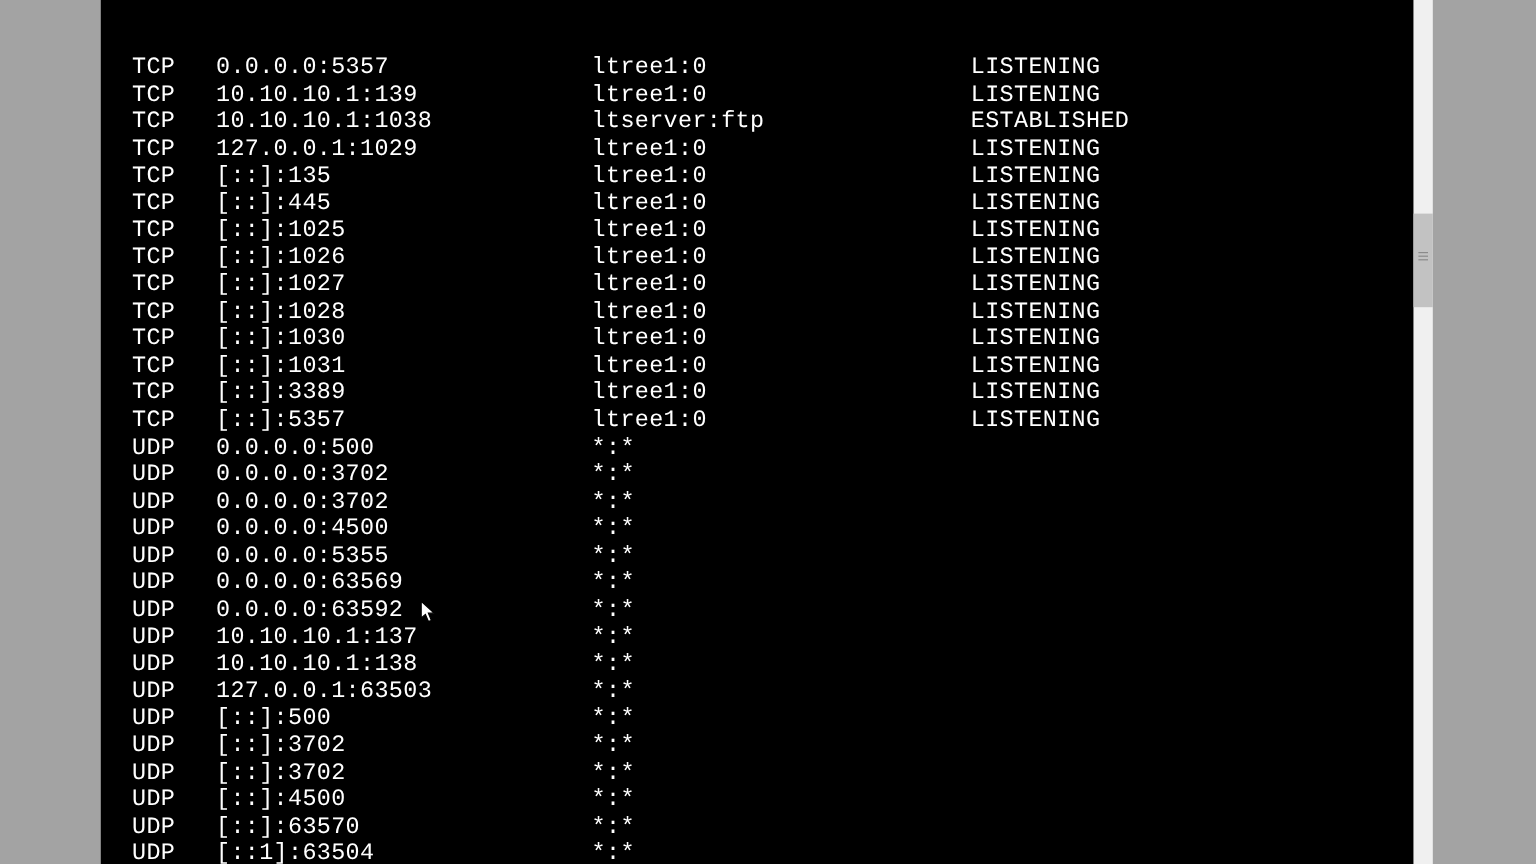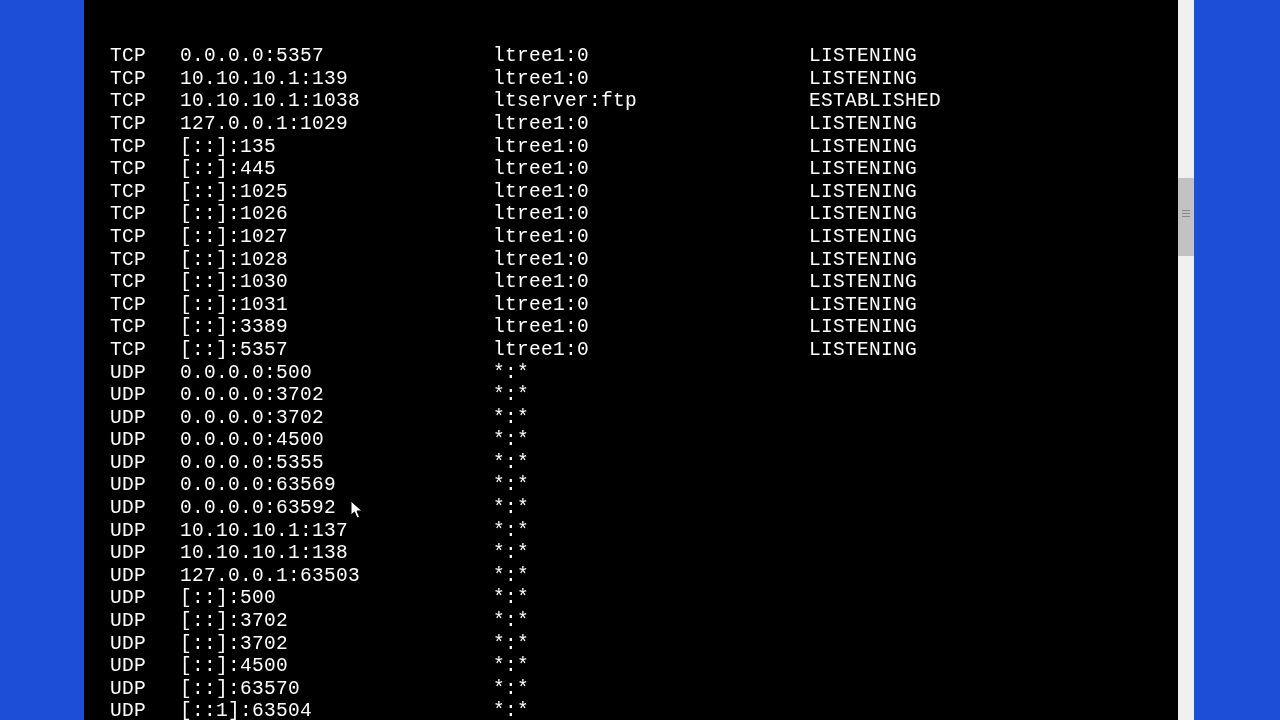--- a/index.html
+++ b/index.html
@@ -7,21 +7,21 @@
     width: 1280px;
     height: 720px;
     background: #000;
     overflow: hidden;
     font-family: "Consolas", "Courier New", monospace;
   }
   .frame {
     position: relative;
     width: 1280px;
     height: 720px;
-    background: #1d4ed8;
+    background: #a3a3a3;
   }
   .terminal-area {
     position: absolute;
     left: 84px;
     top: 0;
     width: 1094px;
     height: 720px;
     background: #000;
     color: #fff;
     font-size: 19.5px;

